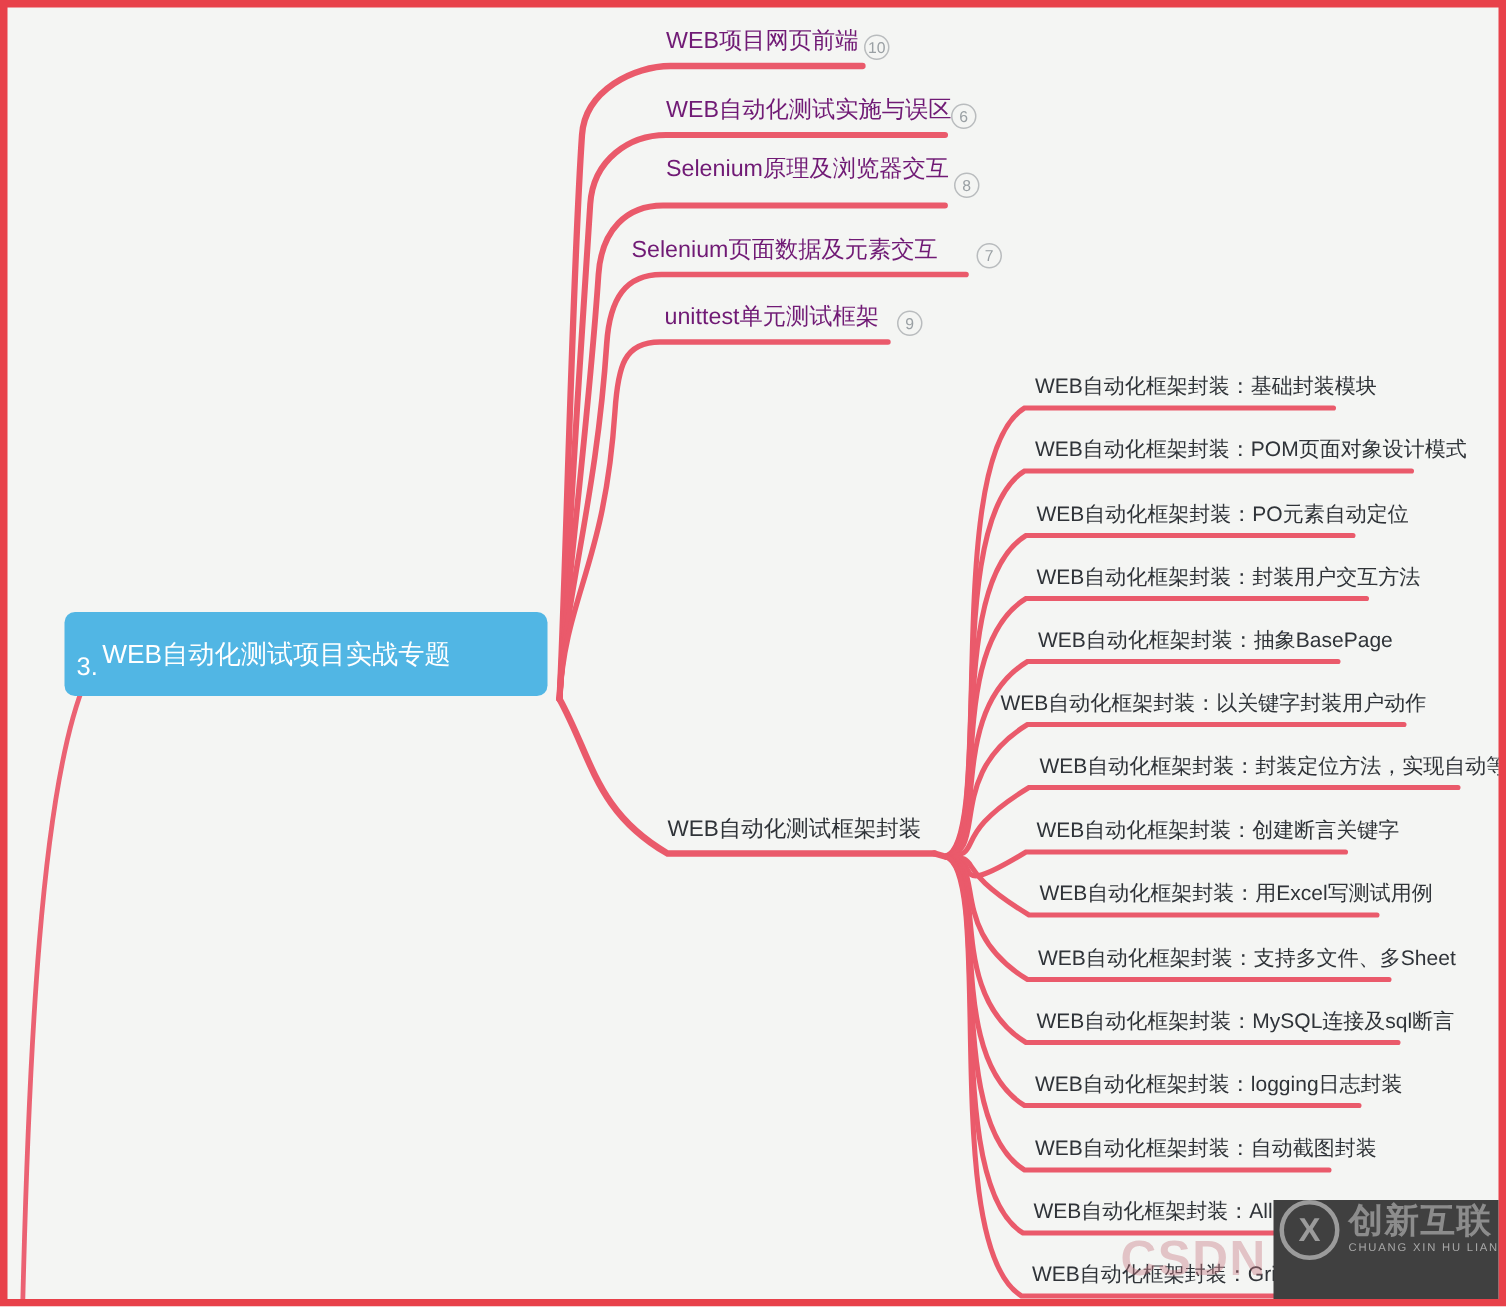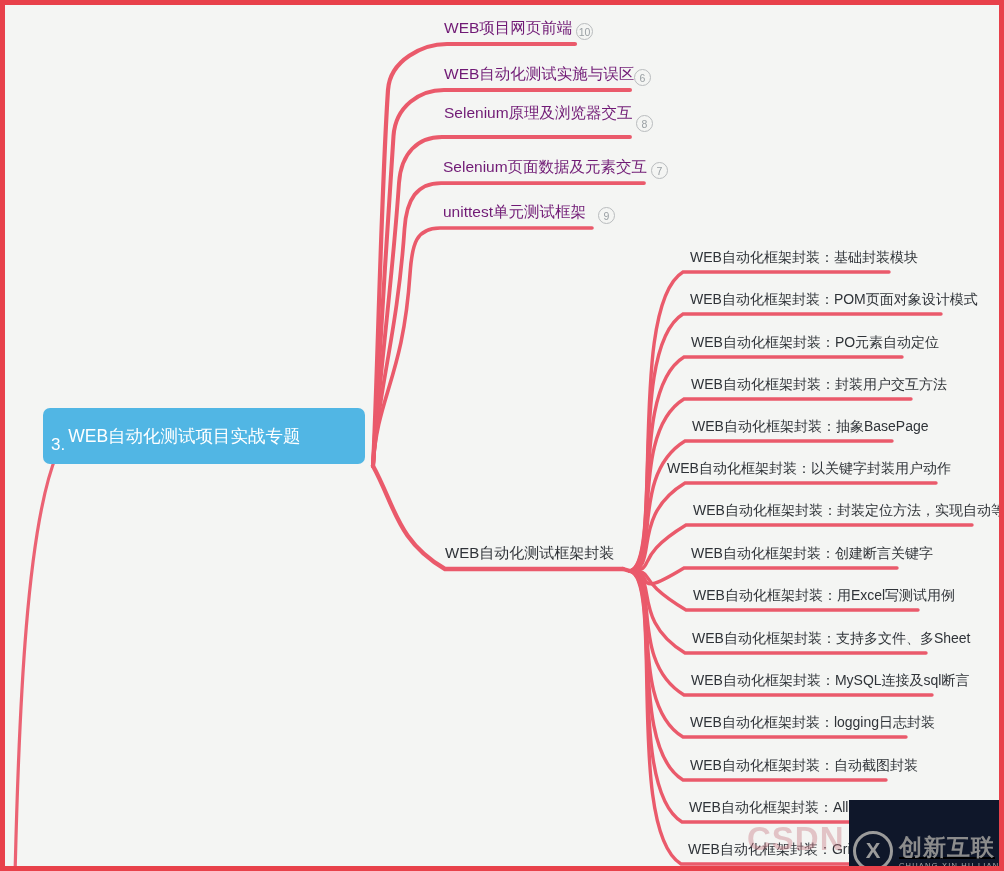--- a/index.html
+++ b/index.html
@@ -106,27 +106,26 @@
     letter-spacing: 1px;
     white-space: nowrap;
     font-family: "Liberation Sans", sans-serif;
   }
   .wm-box {
     position: absolute;
     left: 844px;
     top: 795px;
     width: 155px;
     height: 71px;
-    background: #0f172a;
+    background: #404040;
     display: flex;
-    align-items: flex-end;
+    align-items: flex-start;
     gap: 6px;
     padding-left: 4px;
     box-sizing: border-box;
-    text-decoration: underline;
   }
   .wm-logo {
     width: 40px;
     height: 40px;
     border-radius: 50%;
     border: 3px solid #9b9b9b;
     box-sizing: border-box;
     position: relative;
     flex: none;
   }
@@ -205,21 +204,21 @@
     </span>
   </div>
 
   <div id="labels">
       <div class="node-label l1" style="left: 439px; top: 15px;">WEB项目网页前端</div>
       <div class="badge" style="left: 571px; top: 18px;">10</div>
       <div class="node-label l1" style="left: 439px; top: 61px;">WEB自动化测试实施与误区</div>
       <div class="badge" style="left: 629px; top: 64px;">6</div>
       <div class="node-label l1" style="left: 439px; top: 100px;">Selenium原理及浏览器交互</div>
       <div class="badge" style="left: 631px; top: 110px;">8</div>
-      <div class="node-label l1" style="left: 438px; top: 154px;">Selenium页面数据及元素交互</div>
+      <div class="node-label l1" style="left: 416px; top: 154px;">Selenium页面数据及元素交互</div>
       <div class="badge" style="left: 646px; top: 157px;">7</div>
       <div class="node-label l1" style="left: 438px; top: 199px;">unittest单元测试框架</div>
       <div class="badge" style="left: 593px; top: 202px;">9</div>
       <div class="node-label mid" style="left: 440px; top: 540px;">WEB自动化测试框架封装</div>
       <div class="node-label l2" style="left: 685px; top: 245px;">WEB自动化框架封装：基础封装模块</div>
       <div class="node-label l2" style="left: 685px; top: 287px;">WEB自动化框架封装：POM页面对象设计模式</div>
       <div class="node-label l2" style="left: 686px; top: 330px;">WEB自动化框架封装：PO元素自动定位</div>
       <div class="node-label l2" style="left: 686px; top: 372px;">WEB自动化框架封装：封装用户交互方法</div>
       <div class="node-label l2" style="left: 687px; top: 414px;">WEB自动化框架封装：抽象BasePage</div>
       <div class="node-label l2" style="left: 662px; top: 456px;">WEB自动化框架封装：以关键字封装用户动作</div>

